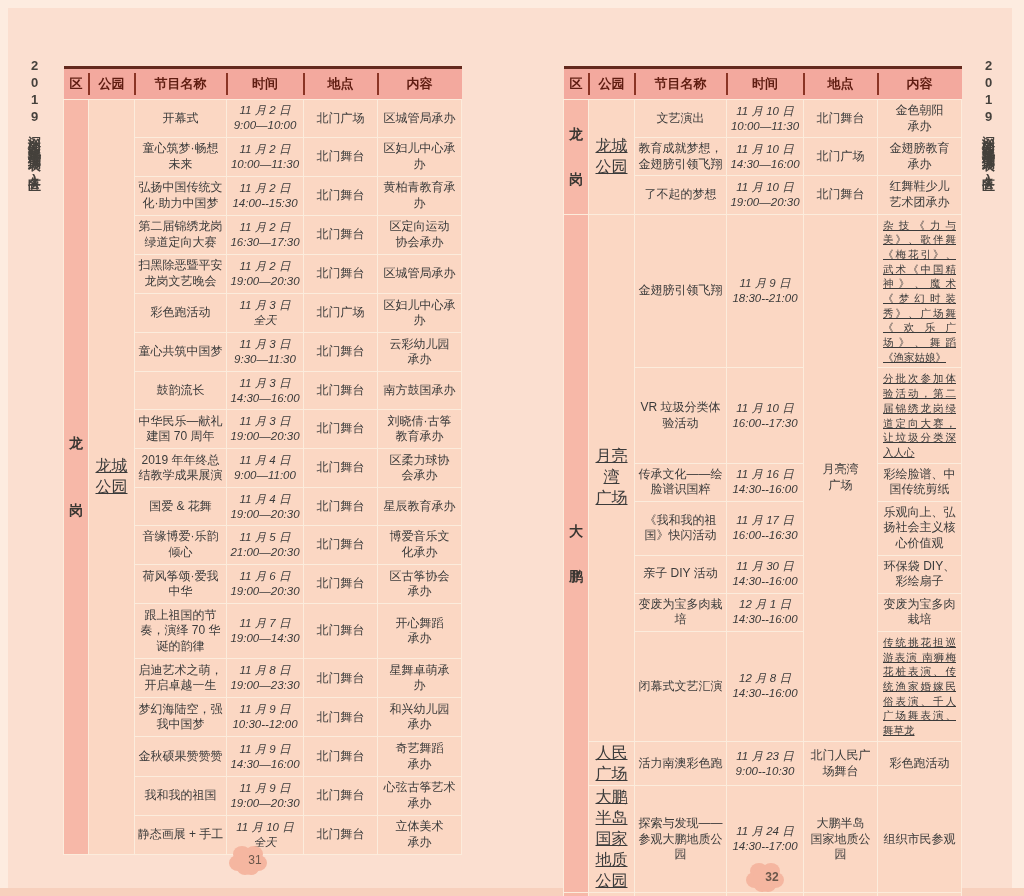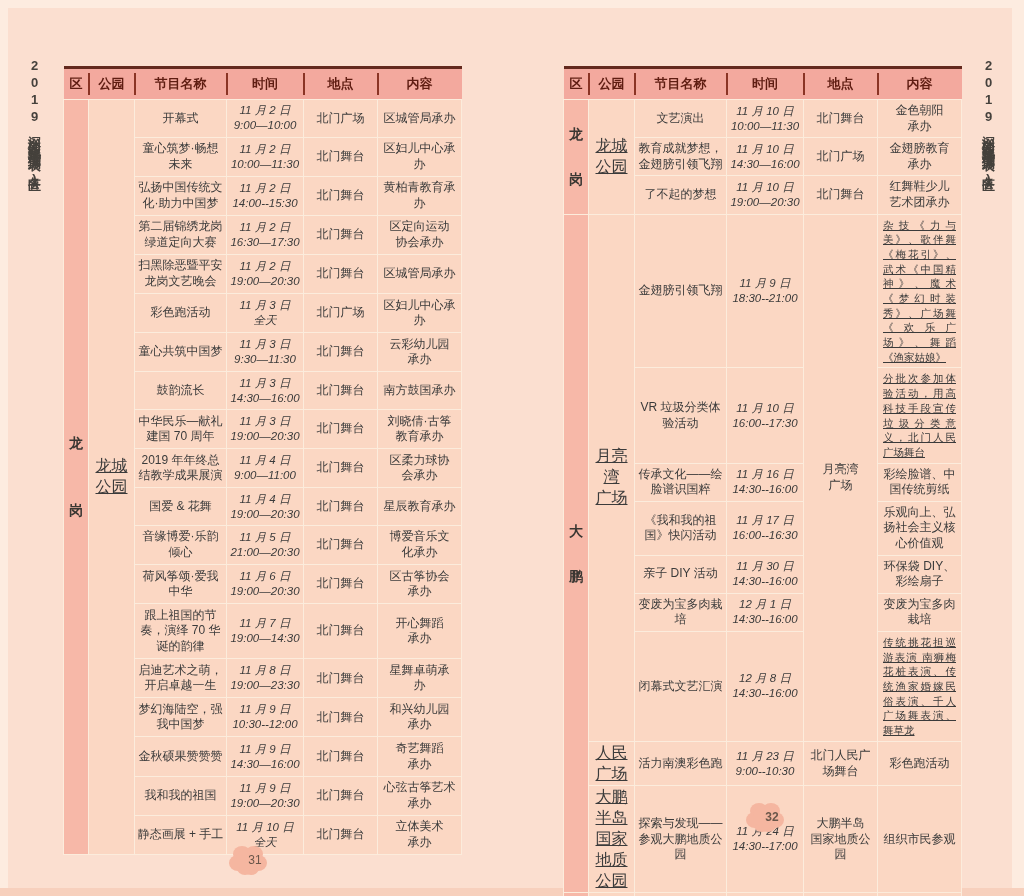--- a/index.html
+++ b/index.html
@@ -67,21 +67,21 @@
     content:"";position:absolute;inset:0;background:#f5b6a0;border-radius:50%;
     box-shadow:-10px 3px 0 -3px #f5b6a0,10px 3px 0 -3px #f5b6a0,
                -6px -6px 0 -3px #f5b6a0,6px -6px 0 -3px #f5b6a0,
                -3px 8px 0 -4px #f5b6a0,3px 8px 0 -4px #f5b6a0;
   }
   .badge span{
     position:relative;z-index:1;display:flex;align-items:center;justify-content:center;
     width:100%;height:100%;font-size:12px;color:#6a564a;margin-left:7px;
   }
   .badge.p31{left:236px;top:849px;}
-  .badge.p32{left:753px;top:806px;font-weight:bold;}
+  .badge.p32{left:753px;top:866px;font-weight:bold;}
 </style>
 </head>
 <body>
 
 <div>
   <div class="strip strip-left"></div>
   <div class="strip strip-right"></div>
   <div class="strip strip-top"></div>
   <div class="strip strip-bottom"></div>
 
@@ -319,21 +319,21 @@
           <td class="c3">11 月 9 日
 18:30--21:00</td>
           <td rowspan="7" class="c4">月亮湾
 广场</td>
           <td class="c5 small">杂技《力与美》、歌伴舞《梅花引》、武术《中国精神》、魔术《梦幻时装秀》、广场舞《欢乐广场》、舞蹈《渔家姑娘》</td>
         </tr>
         <tr>
           <td class="c2">VR 垃圾分类体验活动</td>
           <td class="c3">11 月 10 日
 16:00--17:30</td>
-          <td class="c5 small">分批次参加体验活动，用高科技手段宣传垃圾分类意义，北门人民广场舞台</td>
+          <td class="c5 small">分批次参加体验活动，第二届锦绣龙岗绿道定向大赛，让垃圾分类深入人心</td>
         </tr>
         <tr>
           <td class="c2">传承文化——绘脸谱识国粹</td>
           <td class="c3">11 月 16 日
 14:30--16:00</td>
           <td class="c5">彩绘脸谱、中国传统剪纸</td>
         </tr>
         <tr>
           <td class="c2">《我和我的祖国》快闪活动</td>
           <td class="c3">11 月 17 日

